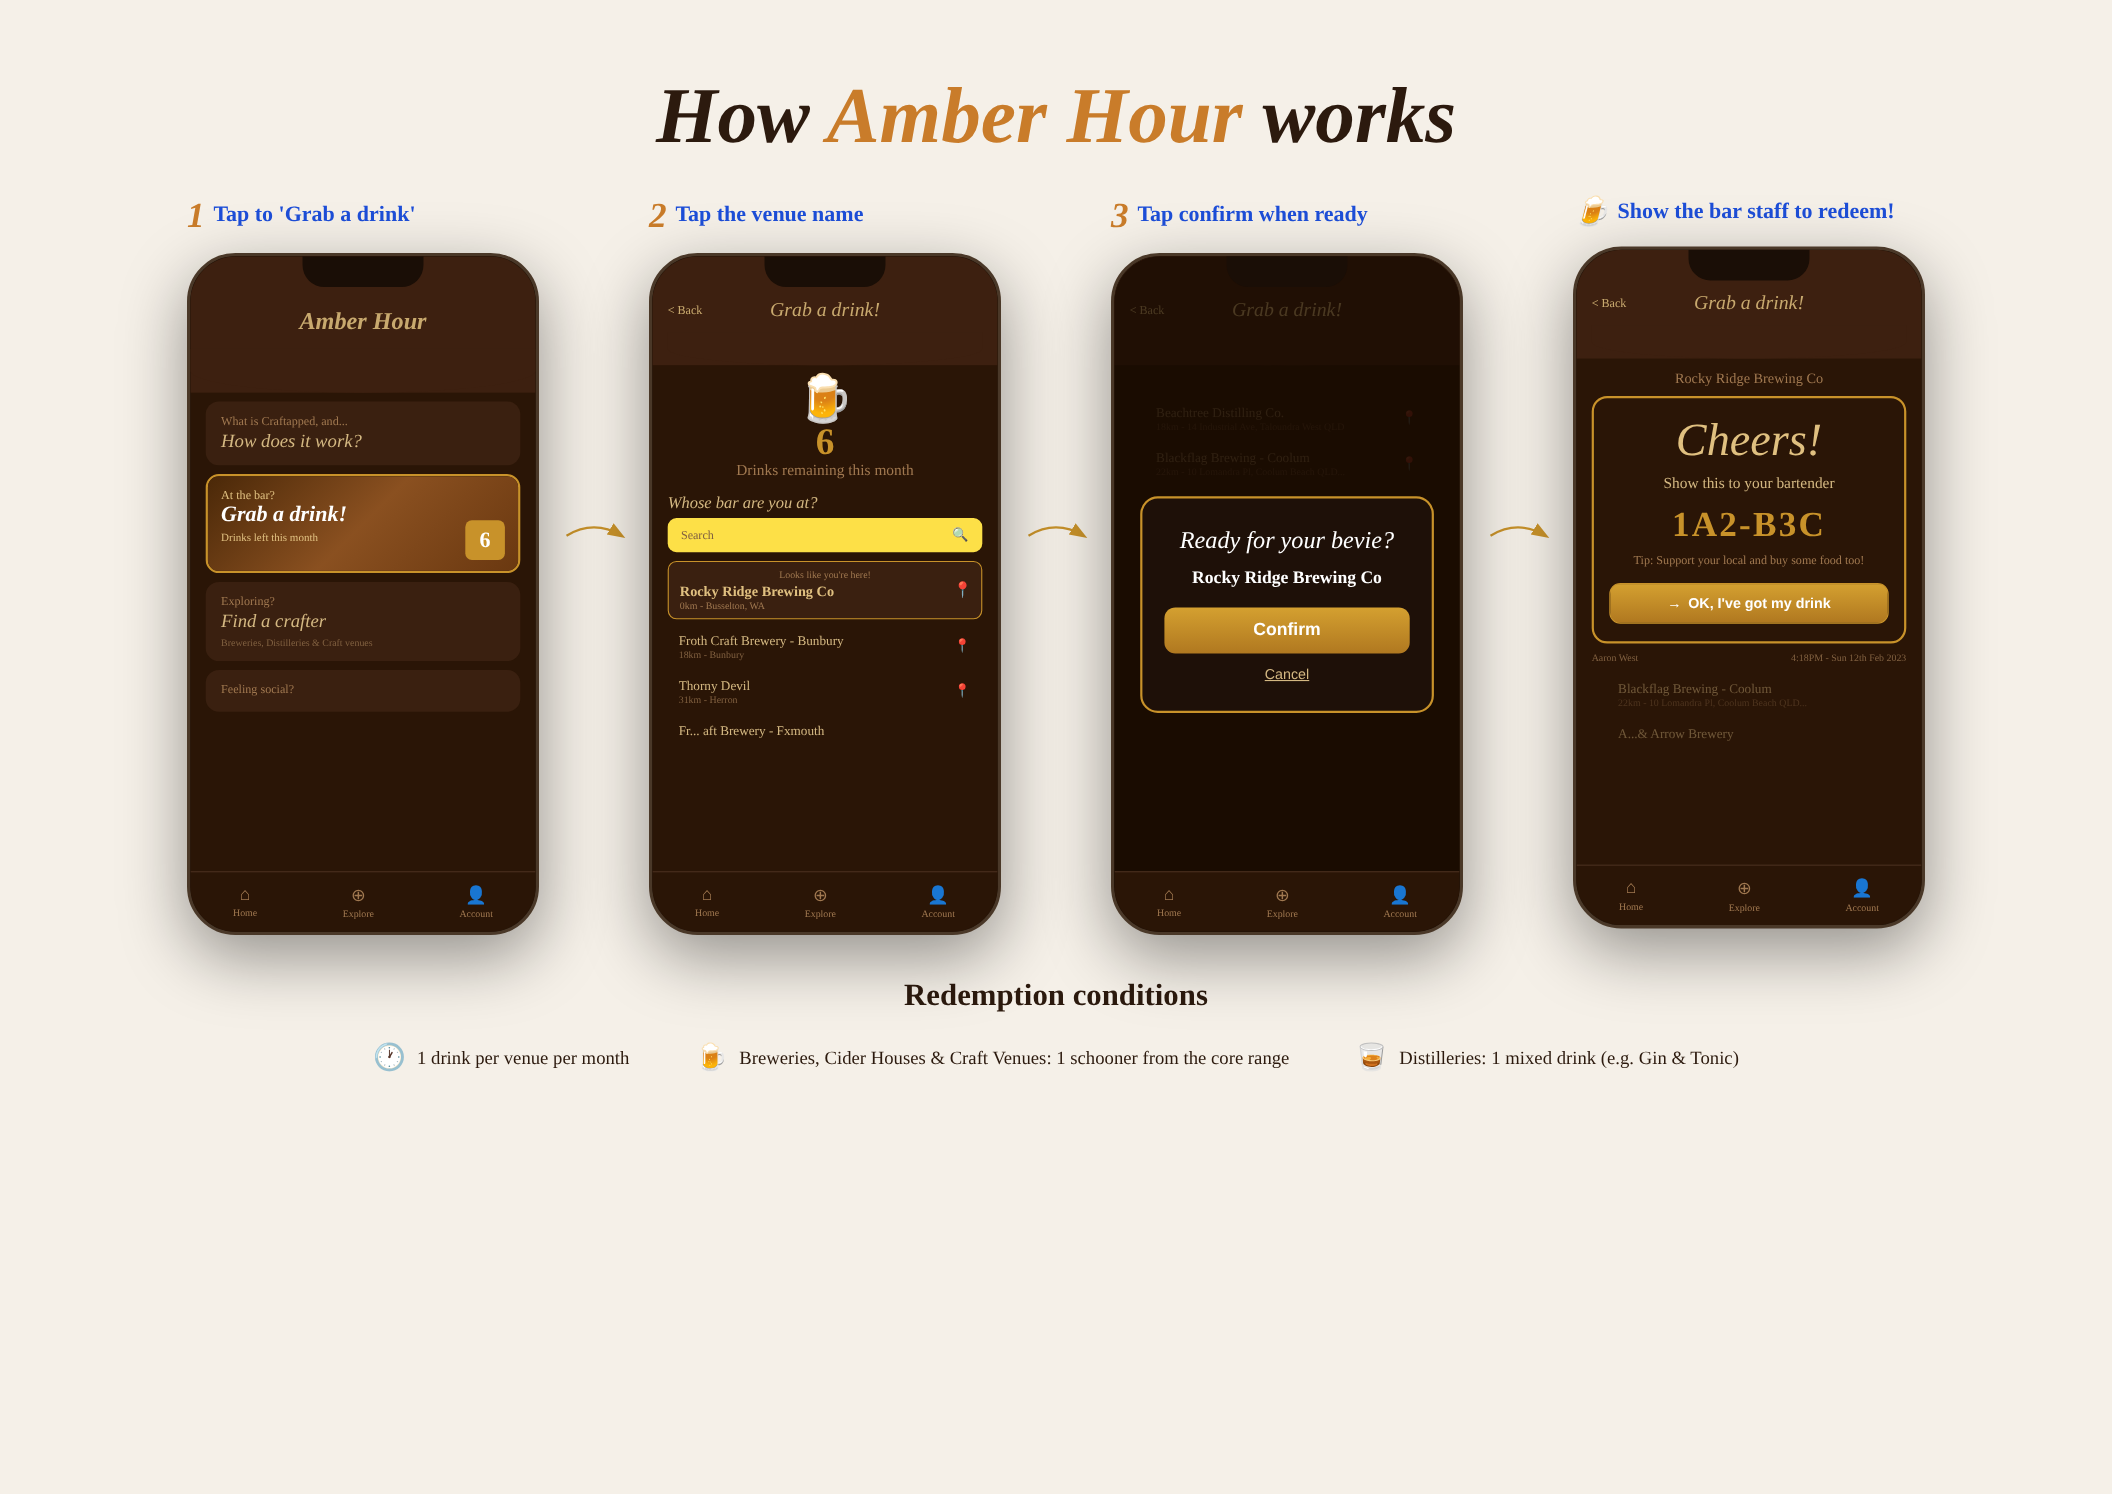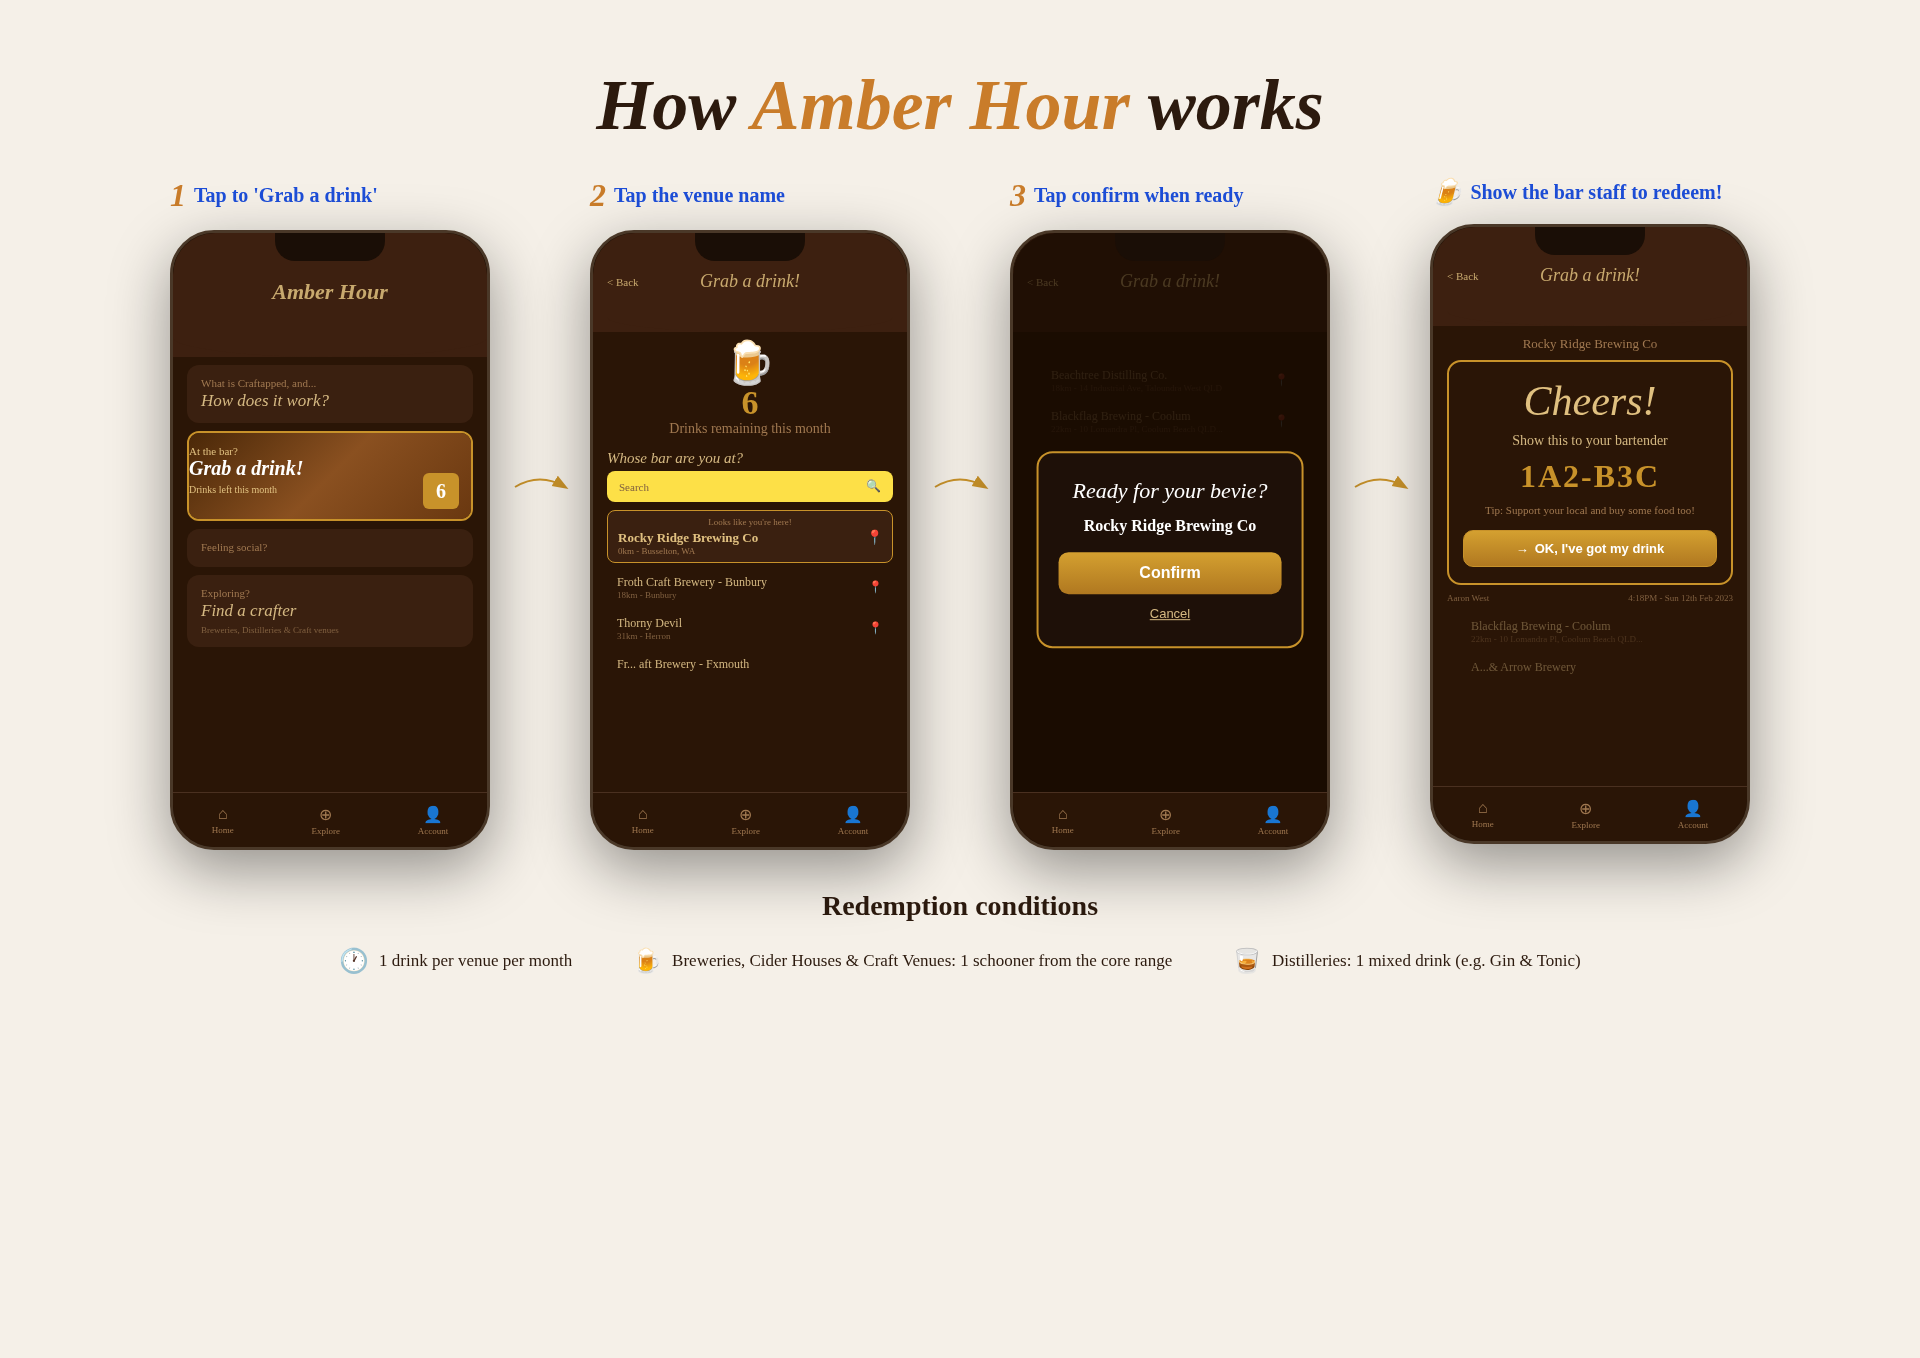--- a/index.html
+++ b/index.html
@@ -102,21 +102,21 @@
     }
     .grab-card-bg {
       width: 100%;
       height: 100%;
       background: linear-gradient(135deg, #4a2808 0%, #8a5020 50%, #6a3810 100%);
       position: absolute;
     }
     .grab-card-content {
       position: relative;
       z-index: 2;
-      padding: 12px 0;
+      padding: 12px 12px;
     }
     .grab-at-bar {
       font-size: 11px;
       color: #e0c080;
     }
     .grab-title {
       font-size: 20px;
       color: #fff;
       font-style: italic;
       font-family: cursive;
@@ -430,27 +430,27 @@
           <div class="grab-card-bg"></div>
           <div class="grab-card-content">
             <div class="grab-at-bar">At the bar?</div>
             <div class="grab-title">Grab a drink!</div>
             <div class="grab-drinks">Drinks left this month</div>
           </div>
           <div class="badge-number">6</div>
         </div>
 
         <div class="card" style="margin-top:6px;">
-          <div class="card-title">Feeling social?</div>
-        </div>
-
-        <div class="card" style="margin-top:6px;">
           <div class="card-title">Exploring?</div>
           <div class="card-subtitle">Find a crafter</div>
           <div style="font-size:9px; color:#806040; margin-top:4px;">Breweries, Distilleries &amp; Craft venues</div>
+        </div>
+
+        <div class="card" style="margin-top:6px;">
+          <div class="card-title">Feeling social?</div>
         </div>
 
         <div class="phone-nav">
           <div class="nav-item">
             <div class="nav-icon">⌂</div>
             <div class="nav-label">Home</div>
           </div>
           <div class="nav-item">
             <div class="nav-icon">⊕</div>
             <div class="nav-label">Explore</div>

